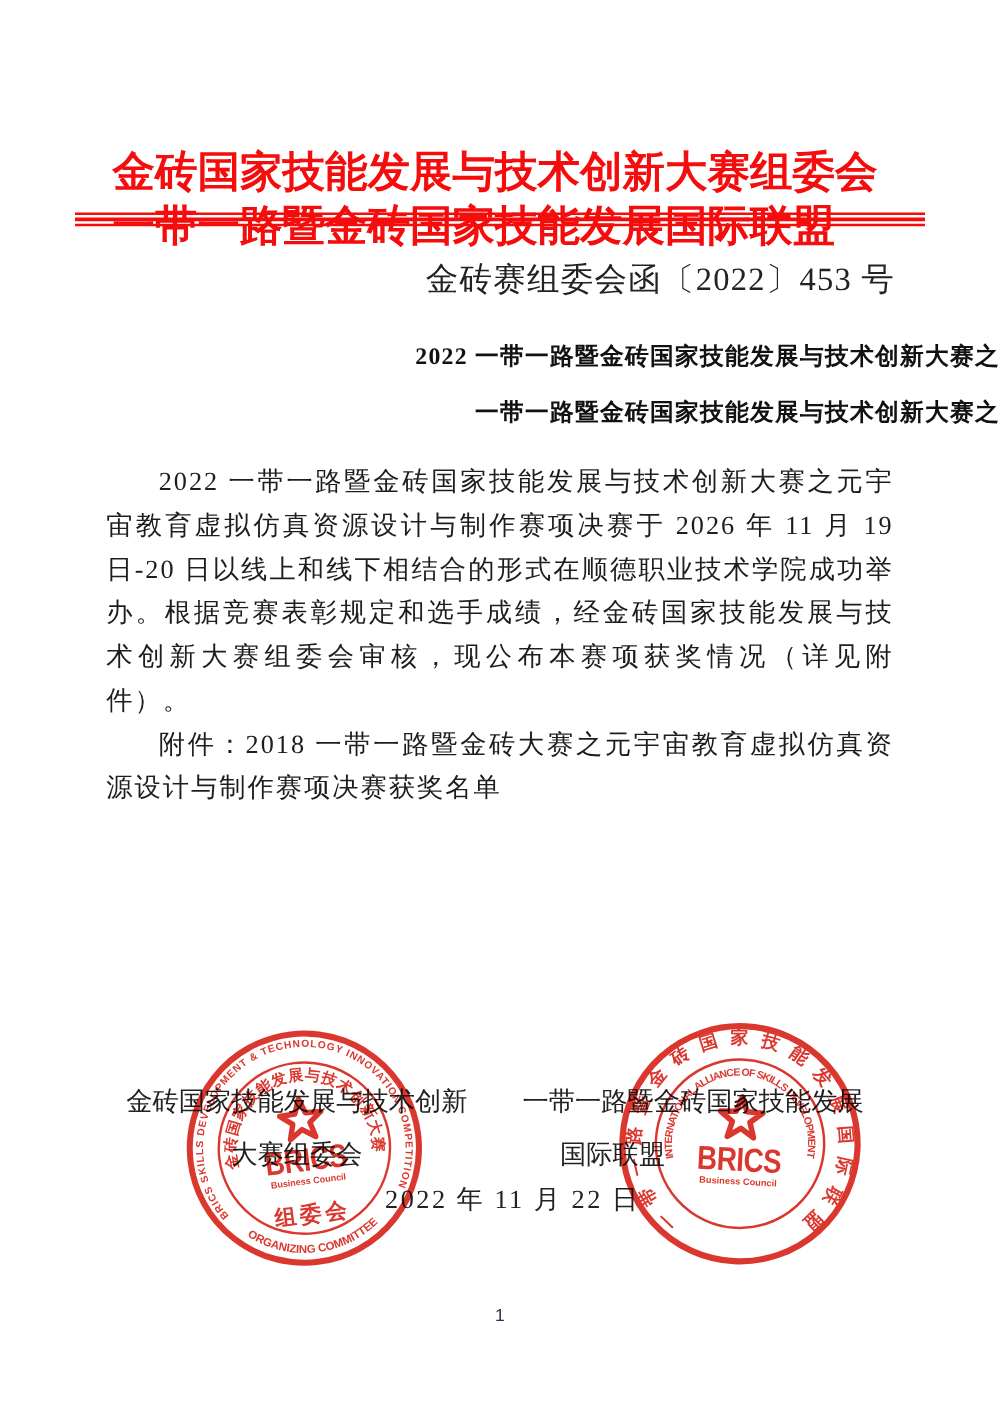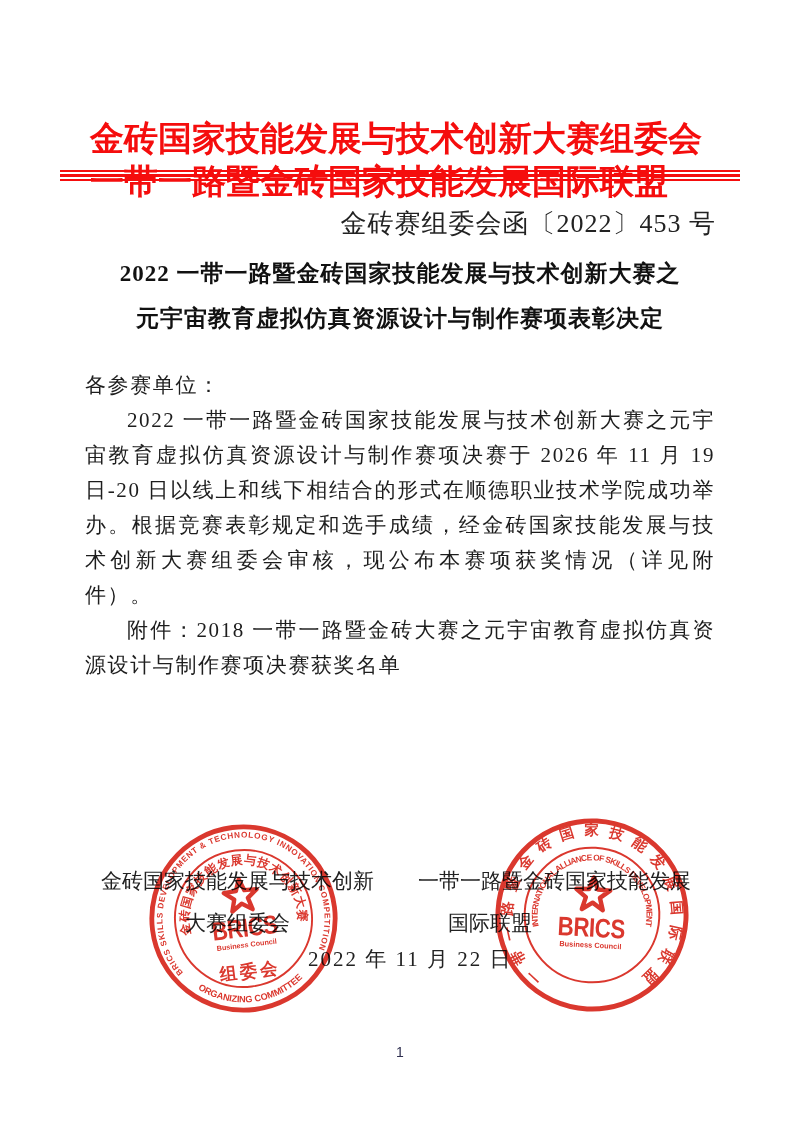--- a/index.html
+++ b/index.html
@@ -24,22 +24,22 @@
   .rule{position:absolute;top:170px;left:60px;width:680px;}
   .rule .thin{height:2px;background:var(--red);}
   .rule .thick{height:3px;background:var(--red);margin:2px 0;}
   
   .docnum{
     position:absolute;top:206px;right:84px;
     font-size:26px;letter-spacing:1px;color:#222;
   }
   
   .title{
-    position:absolute;top:251px;left:0;width:100%;margin:0;
-    text-align:center;font-size:23px;font-weight:bold;line-height:45px;
+    position:absolute;top:263px;left:0;width:100%;margin:0;
+    text-align:right;font-size:19px;font-weight:bold;line-height:45px;
     color:#111;letter-spacing:1px;
   }
   
   .body{
     position:absolute;top:368px;left:85px;width:630px;
     font-size:21px;line-height:35px;letter-spacing:1.6px;
     text-align:justify;text-justify:inter-ideograph;
   }
   .body p{margin:0;}
   .indent{text-indent:2em;}
@@ -84,25 +84,24 @@
   <div class="rule">
     <div class="thin"></div>
     <div class="thick"></div>
     <div class="thin"></div>
   </div>
 
   <div class="docnum">金砖赛组委会函〔2022〕453 号</div>
 
   <h1 class="title">
     <span style="display:block">2022 一带一路暨金砖国家技能发展与技术创新大赛之</span>
-    <span style="display:block">元宇宙教育虚拟仿真资源设计与制作赛项表彰决定</span>
+    <span style="display:block">一带一路暨金砖国家技能发展与技术创新大赛之</span>
   </h1>
 
   <main class="body">
-    <p class="salutation">各参赛单位：</p>
     <p class="indent">2022 一带一路暨金砖国家技能发展与技术创新大赛之元宇宙教育虚拟仿真资源设计与制作赛项决赛于 2026 年 11 月 19 日-20 日以线上和线下相结合的形式在顺德职业技术学院成功举办。根据竞赛表彰规定和选手成绩，经金砖国家技能发展与技术创新大赛组委会审核，现公布本赛项获奖情况（详见附件）。</p>
     <p class="indent">附件：2018 一带一路暨金砖大赛之元宇宙教育虚拟仿真资源设计与制作赛项决赛获奖名单</p>
   </main>
 
   <div class="sigblock">
     <div class="sig-left">
       <div>金砖国家技能发展与技术创新</div>
       <div>大赛组委会</div>
     </div>
     <div class="sig-right">

